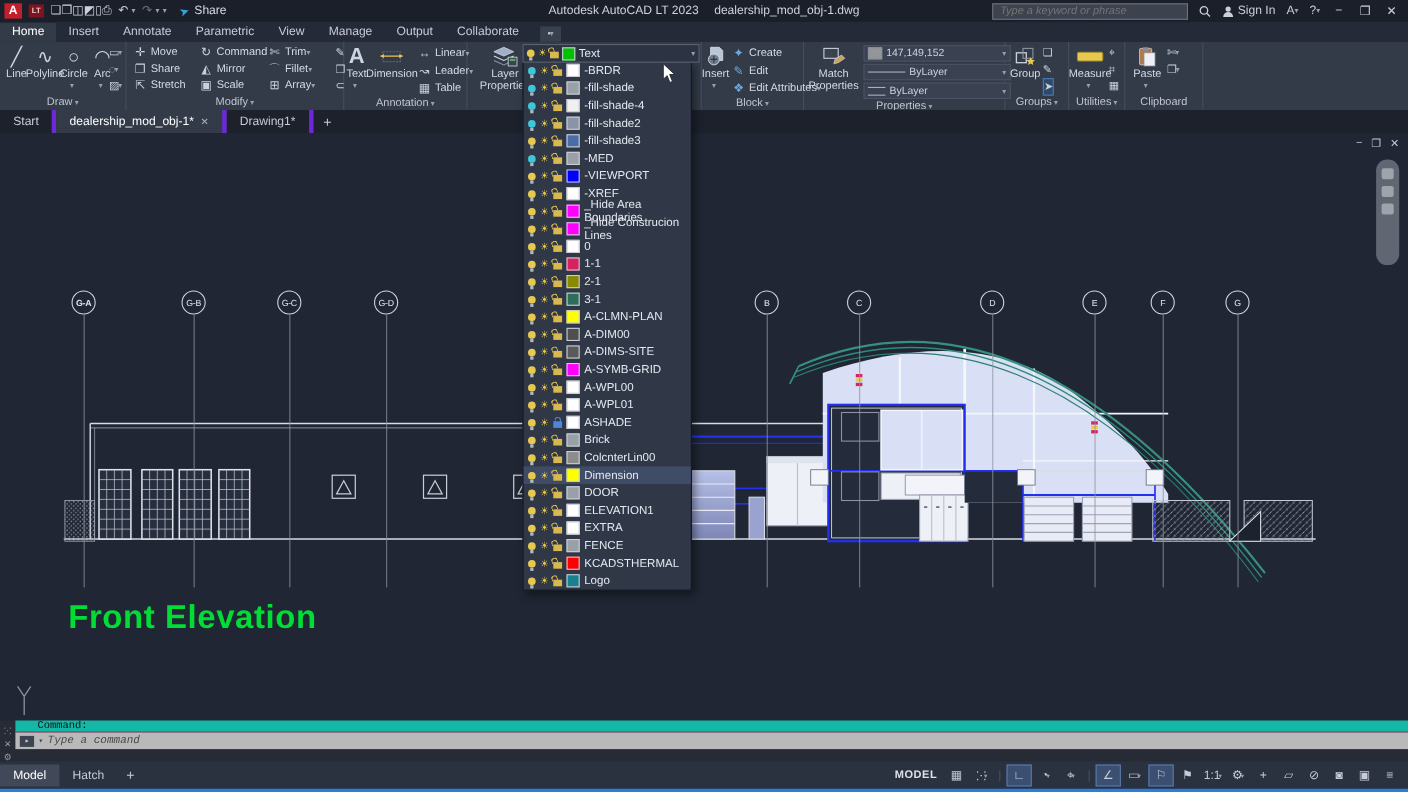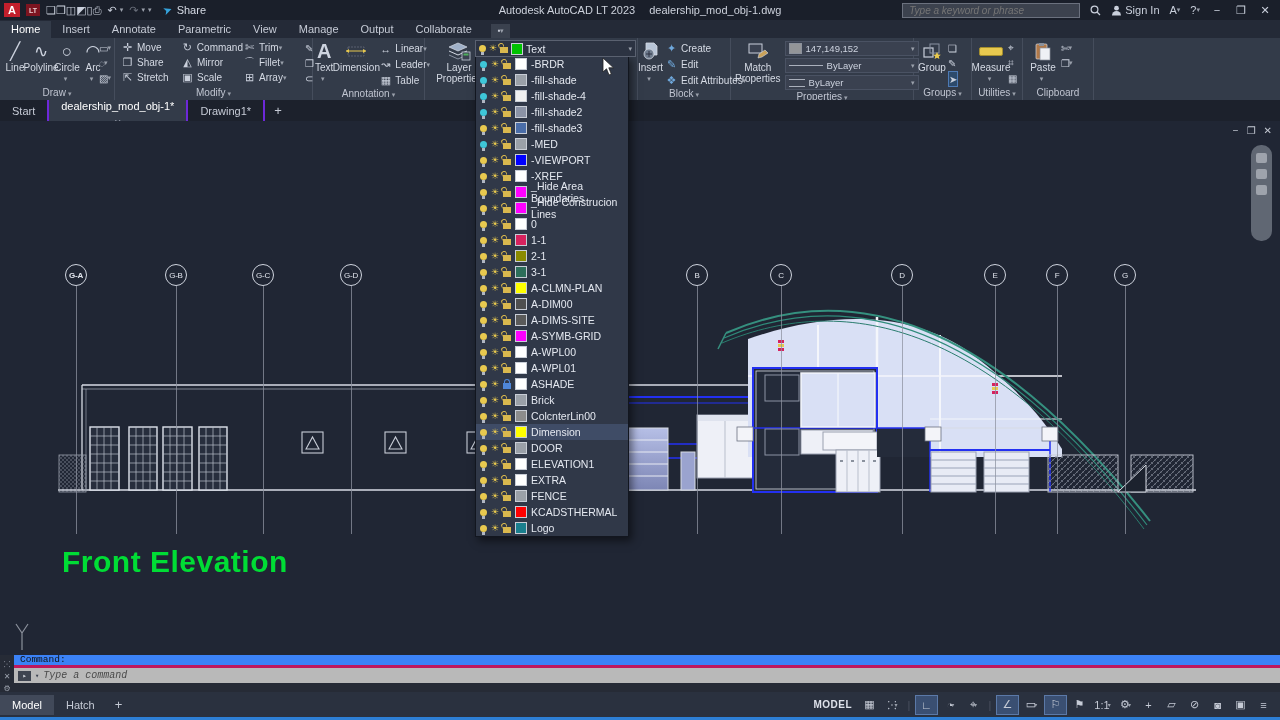--- a/index.html
+++ b/index.html
@@ -69,22 +69,22 @@
   .lnline{width:34px;border-top:1px solid #aab0bc;}
   .lnline3{width:16px;height:6px;border-top:1px solid #aab0bc;border-bottom:1px solid #aab0bc;}
   .p-groups{width:57px;}
   .p-utils{width:50px;}
   .p-clip{width:70px;}
   .p-fill{flex:1;border-right:none;}
   .mini.sel{background:#2d4a6b;border:1px solid #4d7ab5;}
   .measure-ruler{width:22px;height:7px;background:#e8c94f;border:1px solid #a58f2e;border-radius:2px;}
   
   .filetabs{left:0;top:100px;width:1280px;height:21px;background:#1c212c;display:flex;align-items:stretch;font-size:11px;}
-  .ftab{display:flex;align-items:center;gap:6px;padding:0 12px;color:#c6cbd6;border-right:2px solid #6d28d9;}
-  .ftab.active{background:#333b49;color:#fff;flex-direction:column;}
+  .ftab{display:flex;align-items:center;gap:6px;padding:0 12px;color:#c6cbd6;border-right:4px solid #6d28d9;}
+  .ftab.active{background:#333b49;color:#fff;}
   .ft-close{display:none;font-size:9px;color:#aeb4c0;}
   .ftplus{width:26px;display:flex;align-items:center;justify-content:center;color:#c6cbd6;font-size:13px;}
   
   .canvas{left:0;top:121px;width:1280px;height:537px;background:#202634;overflow:hidden;}
   .gcol{position:absolute;top:143px;width:22px;display:flex;flex-direction:column;align-items:center;}
   .gbubble{width:20px;height:20px;border:1px solid #cfd4de;border-radius:50%;font-size:8px;color:#e2e6ee;
         display:flex;align-items:center;justify-content:center;letter-spacing:-.3px;}
   .gline{width:1px;height:248px;background:#8d93a0;opacity:.75;}
   .title-green{position:absolute;left:62px;top:424px;font-size:30px;font-weight:600;letter-spacing:.5px;}
   .navbar{position:absolute;left:1251px;top:24px;width:21px;height:88px;background:rgba(150,156,168,.55);
@@ -110,21 +110,21 @@
   .locked .llock{background:#4f86d8;}
   .locked .llock::before{left:1px;border-color:#4f86d8;transform:none;}
   .lsw{width:10px;height:10px;border:1px solid #c8cdd6;flex:0 0 auto;}
   
   .cursor{left:602px;top:57px;z-index:100;}
   
   .cmd{left:0;top:655px;width:1280px;height:37px;display:flex;background:#262b36;}
   .cmd-icons{width:14px;display:flex;flex-direction:column;align-items:center;gap:3px;padding-top:3px;
         color:#9aa0ab;font-size:8px;}
   .cmd-main{flex:1;display:flex;flex-direction:column;font-family:"Liberation Mono","DejaVu Sans Mono",monospace;}
-  .cline{height:10px;background:#3b82f6;color:#111;font-size:9.5px;line-height:10px;padding-left:6px;border-bottom:3px solid #be185d;}
+  .cline{height:10px;background:#14b8a6;color:#111;font-size:9.5px;line-height:10px;padding-left:20px;border-bottom:1px solid #be185d;}
   .cinput{height:15px;background:#b9b9b9;display:flex;align-items:center;gap:4px;padding-left:4px;}
   .cin-ic{width:13px;height:10px;background:#3e4450;color:#cfd3da;font-size:7px;display:flex;align-items:center;justify-content:center;}
   .cin-dd{font-size:7px;color:#3c4250;}
   .cin-text{font-size:10px;font-style:italic;color:#4a4a4a;}
   
   .bottombar{left:0;top:692px;width:1280px;height:25px;background:#2a313f;display:flex;align-items:center;font-size:11px;}
   .ltab{padding:4px 12px;color:#c6cbd6;}
   .ltab.active{background:#414959;color:#fff;}
   .ltab.plus{font-size:13px;padding:2px 8px;}
   .status{margin-left:auto;display:flex;align-items:center;gap:2px;padding-right:6px;}

